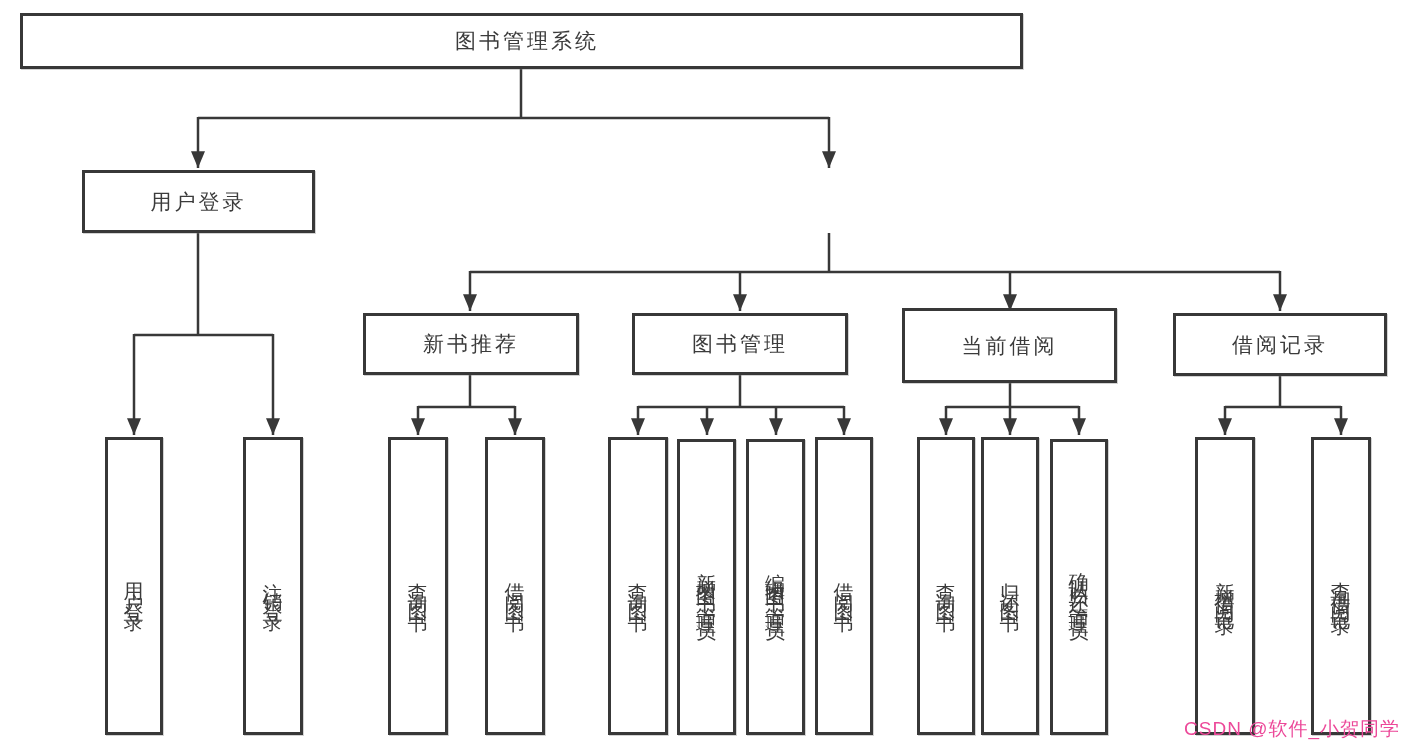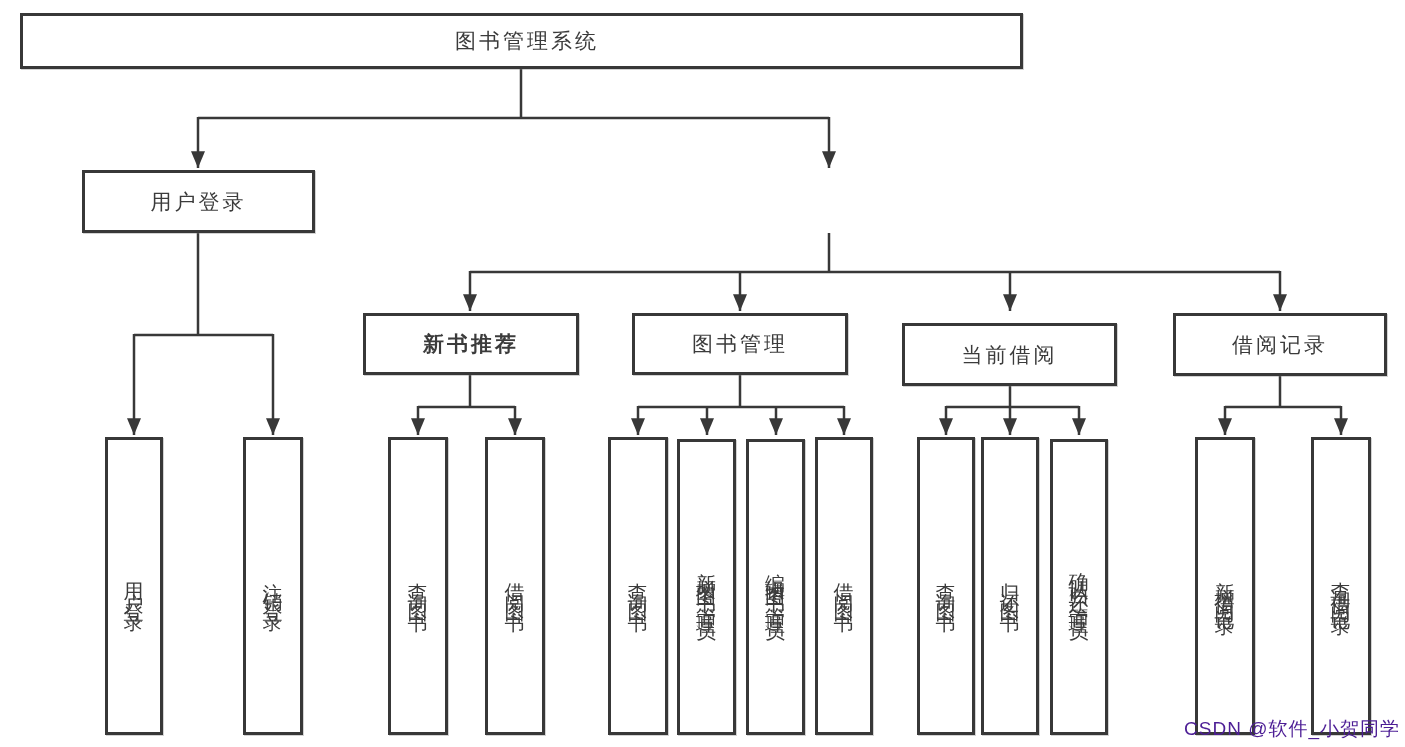--- a/index.html
+++ b/index.html
@@ -16,21 +16,21 @@
     box-shadow: 1px 1px 0 rgba(130,130,130,0.35);
   }
   .box.h { font-size: 21px; letter-spacing: 3px; font-weight: 400; }
   .box.v {
     writing-mode: vertical-rl; font-size: 20px; letter-spacing: 10px;
     line-height: 1; padding-top: 2px;
   }
   .box.v.long { letter-spacing: 7px; }
   .watermark {
     position: absolute; right: 5px; bottom: 5px; z-index: 3;
-    font-size: 19px; color: #4c1d95; letter-spacing: 1px; white-space: nowrap;
+    font-size: 19px; color: #ec4899; letter-spacing: 1px; white-space: nowrap;
   }
 </style>
 </head>
 <body>
 
 <div id="stage">
 
   <svg class="connectors" width="1405" height="747" viewBox="0 0 1405 747">
     <defs>
       <marker id="ah" viewBox="0 0 12 10" refX="12" refY="5" markerWidth="20" markerHeight="14" orient="auto" markerUnits="userSpaceOnUse">
@@ -71,23 +71,23 @@
       <path d="M1280,375 V407 M1225,407 H1341"></path>
       <line x1="1225" y1="406" x2="1225" y2="435" marker-end="url(#ah)"></line>
       <line x1="1341" y1="406" x2="1341" y2="435" marker-end="url(#ah)"></line>
     </g>
   </svg>
 
   <div class="box h" style="left:20px; top:13px; width:1003px; height:56px;padding-left:11px;">图书管理系统</div>
 
   <div class="box h" style="left:82px; top:170px; width:233px; height:63px;">用户登录</div>
 
-  <div class="box h" style="left:363px; top:313px; width:216px; height:62px;font-weight:bold;">新书推荐</div>
+  <div class="box h" style="left:363px; top:313px; width:216px; height:62px;">新书推荐</div>
   <div class="box h" style="left:632px; top:313px; width:216px; height:62px;">图书管理</div>
-  <div class="box h" style="left:902px; top:323px; width:215px; height:63px;">当前借阅</div>
+  <div class="box h" style="left:902px; top:308px; width:215px; height:75px;">当前借阅</div>
   <div class="box h" style="left:1173px; top:313px; width:214px; height:63px;">借阅记录</div>
 
   <div class="box v" style="left:105px; top:437px; width:58px; height:298px;">用户登录</div>
   <div class="box v" style="left:243px; top:437px; width:60px; height:298px;">注销登录</div>
 
   <div class="box v" style="left:388px; top:437px; width:60px; height:298px;">查询图书</div>
   <div class="box v" style="left:485px; top:437px; width:60px; height:298px;">借阅图书</div>
 
   <div class="box v" style="left:608px; top:437px; width:60px; height:298px;">查询图书</div>
   <div class="box v long" style="left:677px; top:439px; width:59px; height:296px;">新增图书（管理员）</div>

